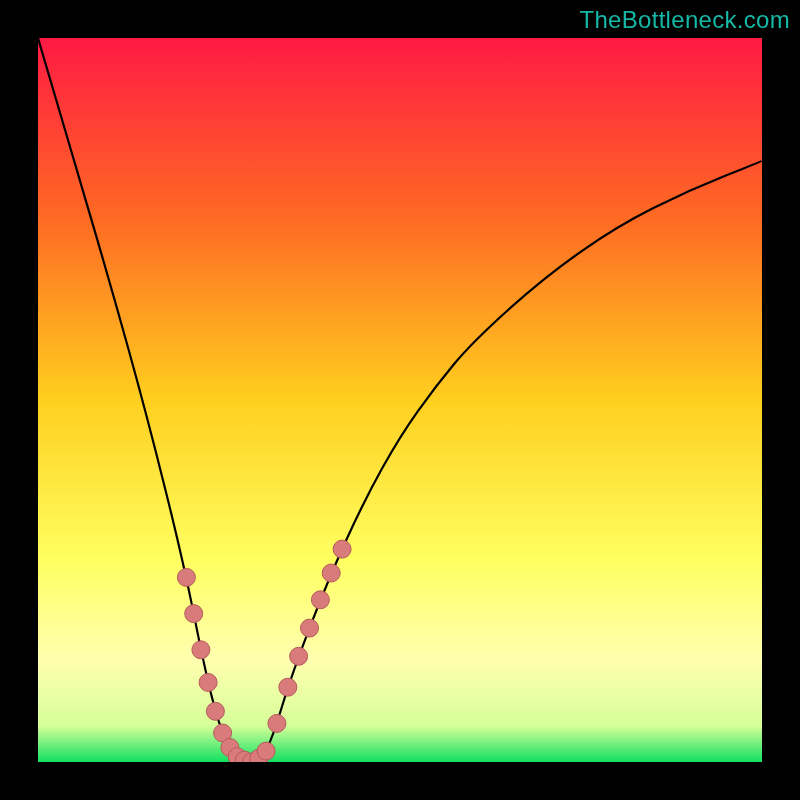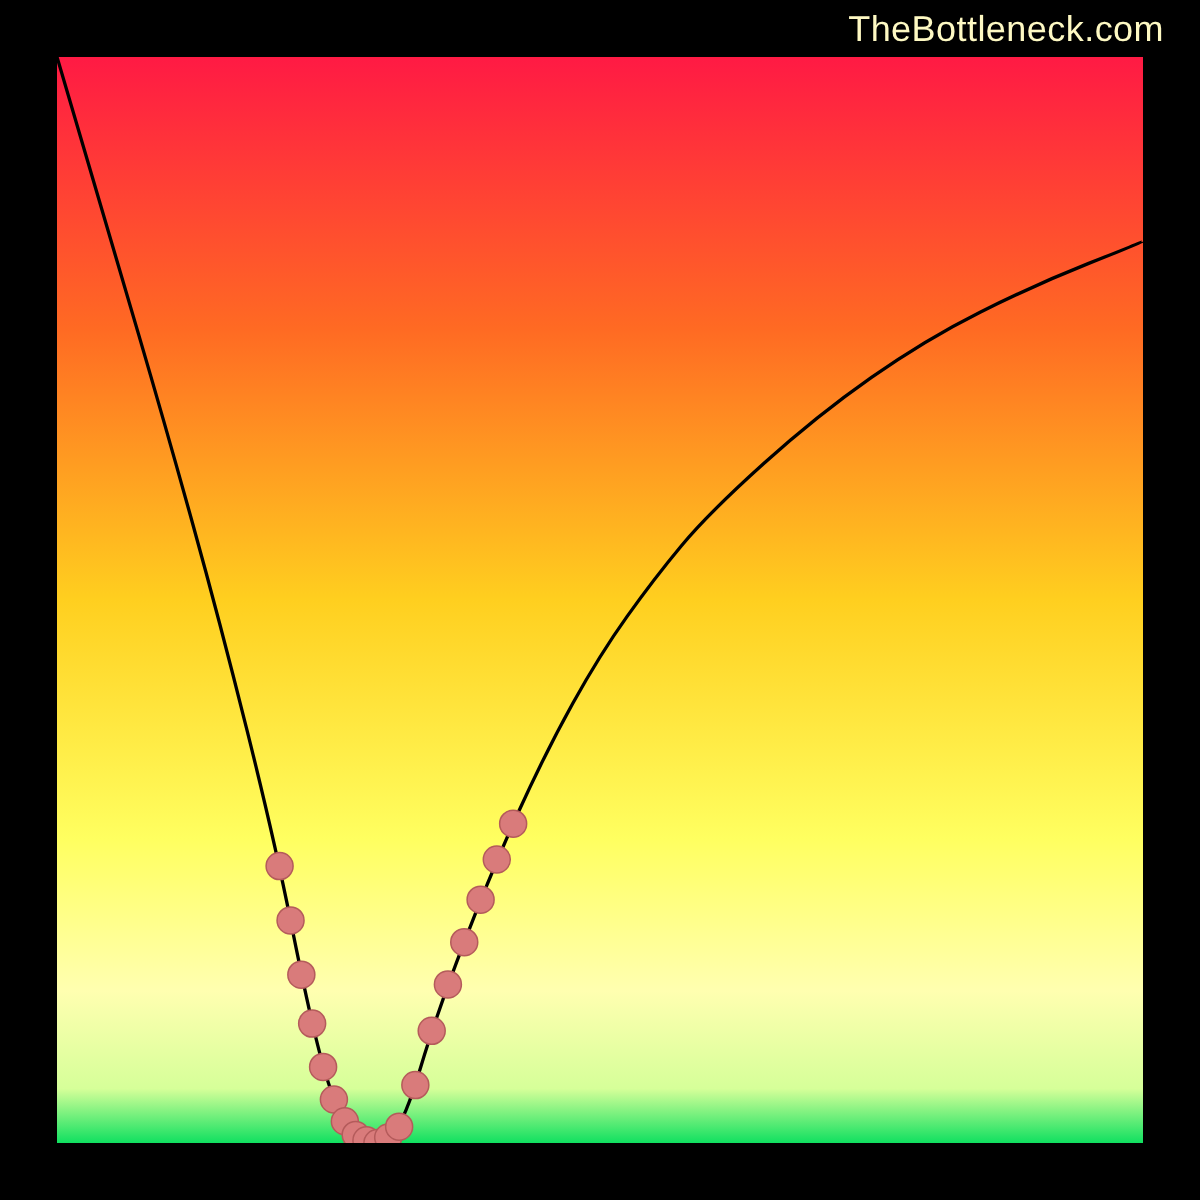--- a/index.html
+++ b/index.html
@@ -13,22 +13,22 @@
   }
   .container {
     position: relative;
     width: 800px;
     height: 800px;
     background: #000;
   }
   .attribution {
     position: absolute;
     top: 6px;
-    right: 24px;
-    color: #fef9c3;
+    right: 10px;
+    color: #14b8a6;
     font-size: 24px;
     letter-spacing: 0.3px;
     z-index: 10;
   }
   .chart {
     position: absolute;
     left: 38px;
     top: 38px;
     width: 724px;
     height: 724px;

